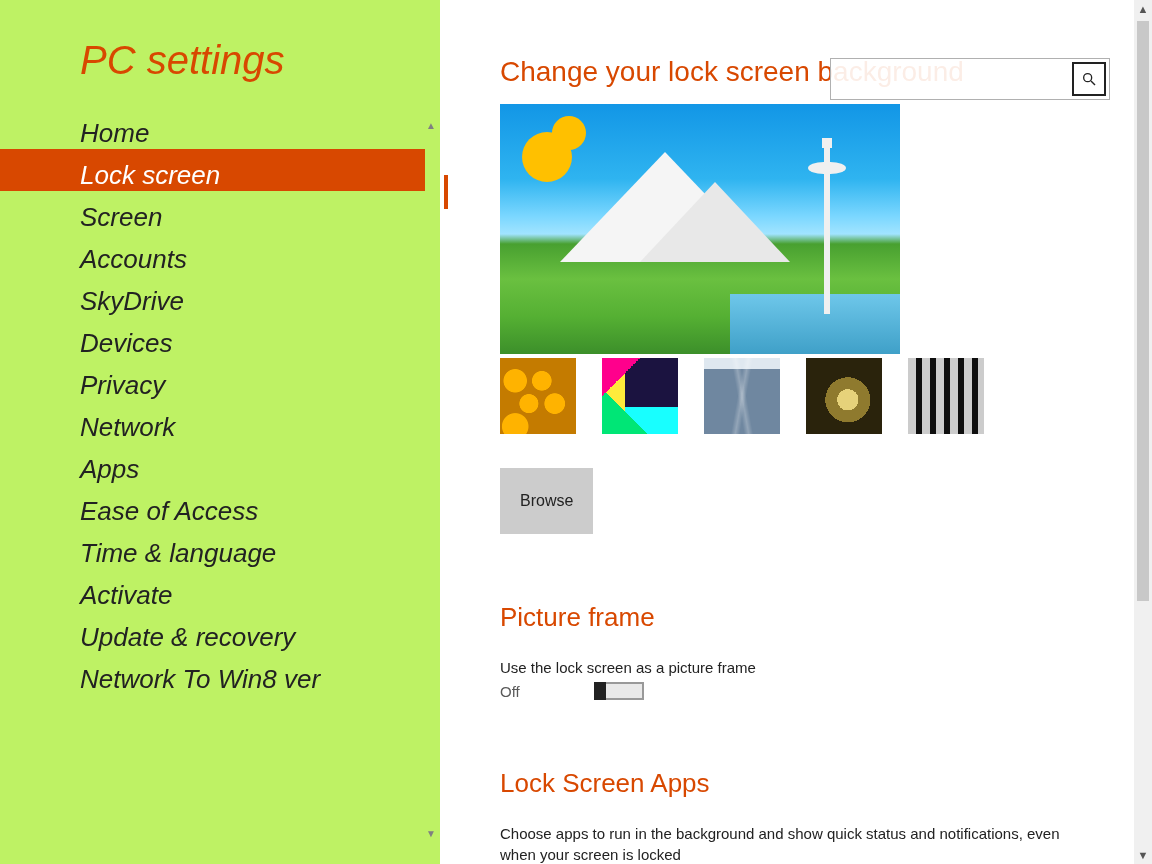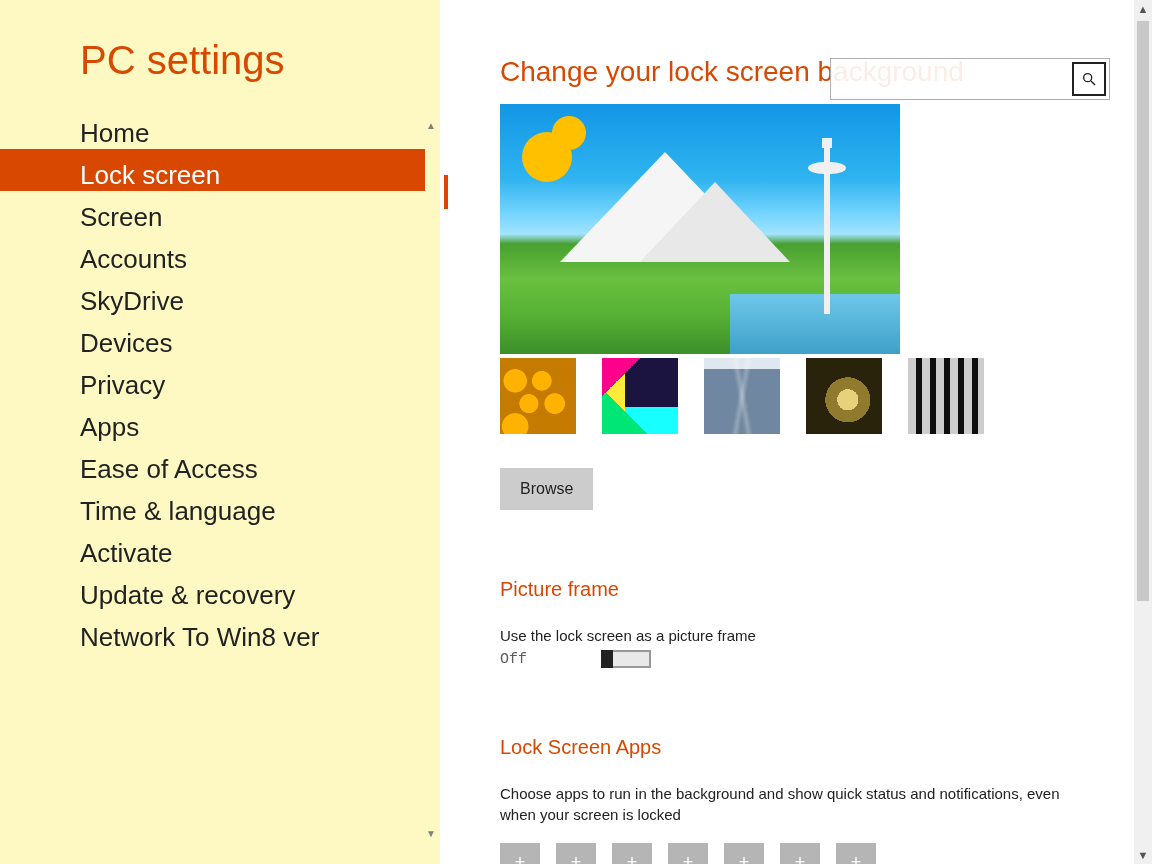--- a/index.html
+++ b/index.html
@@ -3,23 +3,24 @@
 <meta charset="utf-8">
 <style>
   * { box-sizing: border-box; margin: 0; padding: 0; }
   html, body { width: 1152px; height: 864px; overflow: hidden; font-family: "Segoe UI", "Segoe UI Light", Arial, sans-serif; background: #fff; }
   .app { display: flex; width: 100%; height: 100%; position: relative; }
 
   
   .sidebar {
     width: 440px;
     height: 100%;
-    background: #fef9c3;
+    background: #bef264;
     position: relative;
     padding-top: 38px;
+    font-style: italic;
   }
   .sidebar-title {
     font-size: 40px;
     font-weight: 300;
     color: #d84800;
     padding-left: 80px;
     margin-bottom: 24px;
   }
   .nav {
     width: 425px;
@@ -115,28 +116,28 @@
   .t5 { background:
         repeating-linear-gradient(90deg,#f0f0f0 0 8px,#101010 8px 14px); filter:brightness(.85);}
 
   .browse-btn {
     margin-top: 34px;
     display: inline-block;
     background: #cccccc;
     border: none;
     color: #222;
     font-size: 16px;
-    padding: 12px 20px;
+    padding: 24px 20px;
     font-family: inherit;
     cursor: pointer;
   }
 
-  .section-title.sm { font-size: 20px; margin-top: 68px; }
+  .section-title.sm { font-size: 26px; margin-top: 68px; }
   .desc { font-size: 15px; color: #222; margin-top: 25px; line-height: 1.35; max-width: 580px;}
-  .toggle-row { display:flex; align-items:center; gap:74px; margin-top:4px;font-family:Liberation Mono, monospace;}
+  .toggle-row { display:flex; align-items:center; gap:74px; margin-top:4px;}
   .toggle-state { color:#5a5a5a; font-size:15px; }
   .toggle {
     width: 50px; height: 18px;
     border: 2px solid #999;
     background: #e9e9e9;
     position: relative;
     cursor: pointer;
   }
   .toggle .knob { position:absolute; left:-2px; top:-2px; width:12px; height:18px; background:#222; }
 
@@ -171,20 +172,21 @@
   <aside class="sidebar">
     <h1 class="sidebar-title">PC settings</h1>
     <nav class="nav">
       <div class="nav-item">Home</div>
       <div class="nav-item active">Lock screen</div>
       <div class="nav-item">Screen</div>
       <div class="nav-item">Accounts</div>
       <div class="nav-item">SkyDrive</div>
       <div class="nav-item">Devices</div>
       <div class="nav-item">Privacy</div>
+      <div class="nav-item">Network</div>
       <div class="nav-item">Apps</div>
       <div class="nav-item">Ease of Access</div>
       <div class="nav-item">Time &amp; language</div>
       <div class="nav-item">Activate</div>
       <div class="nav-item">Update &amp; recovery</div>
       <div class="nav-item">Network To Win8 ver</div>
     </nav>
     <div class="sidebar-scroll">
       <div class="arrow">▲</div>
       <div class="arrow" style="position:absolute;bottom:0">▼</div>

